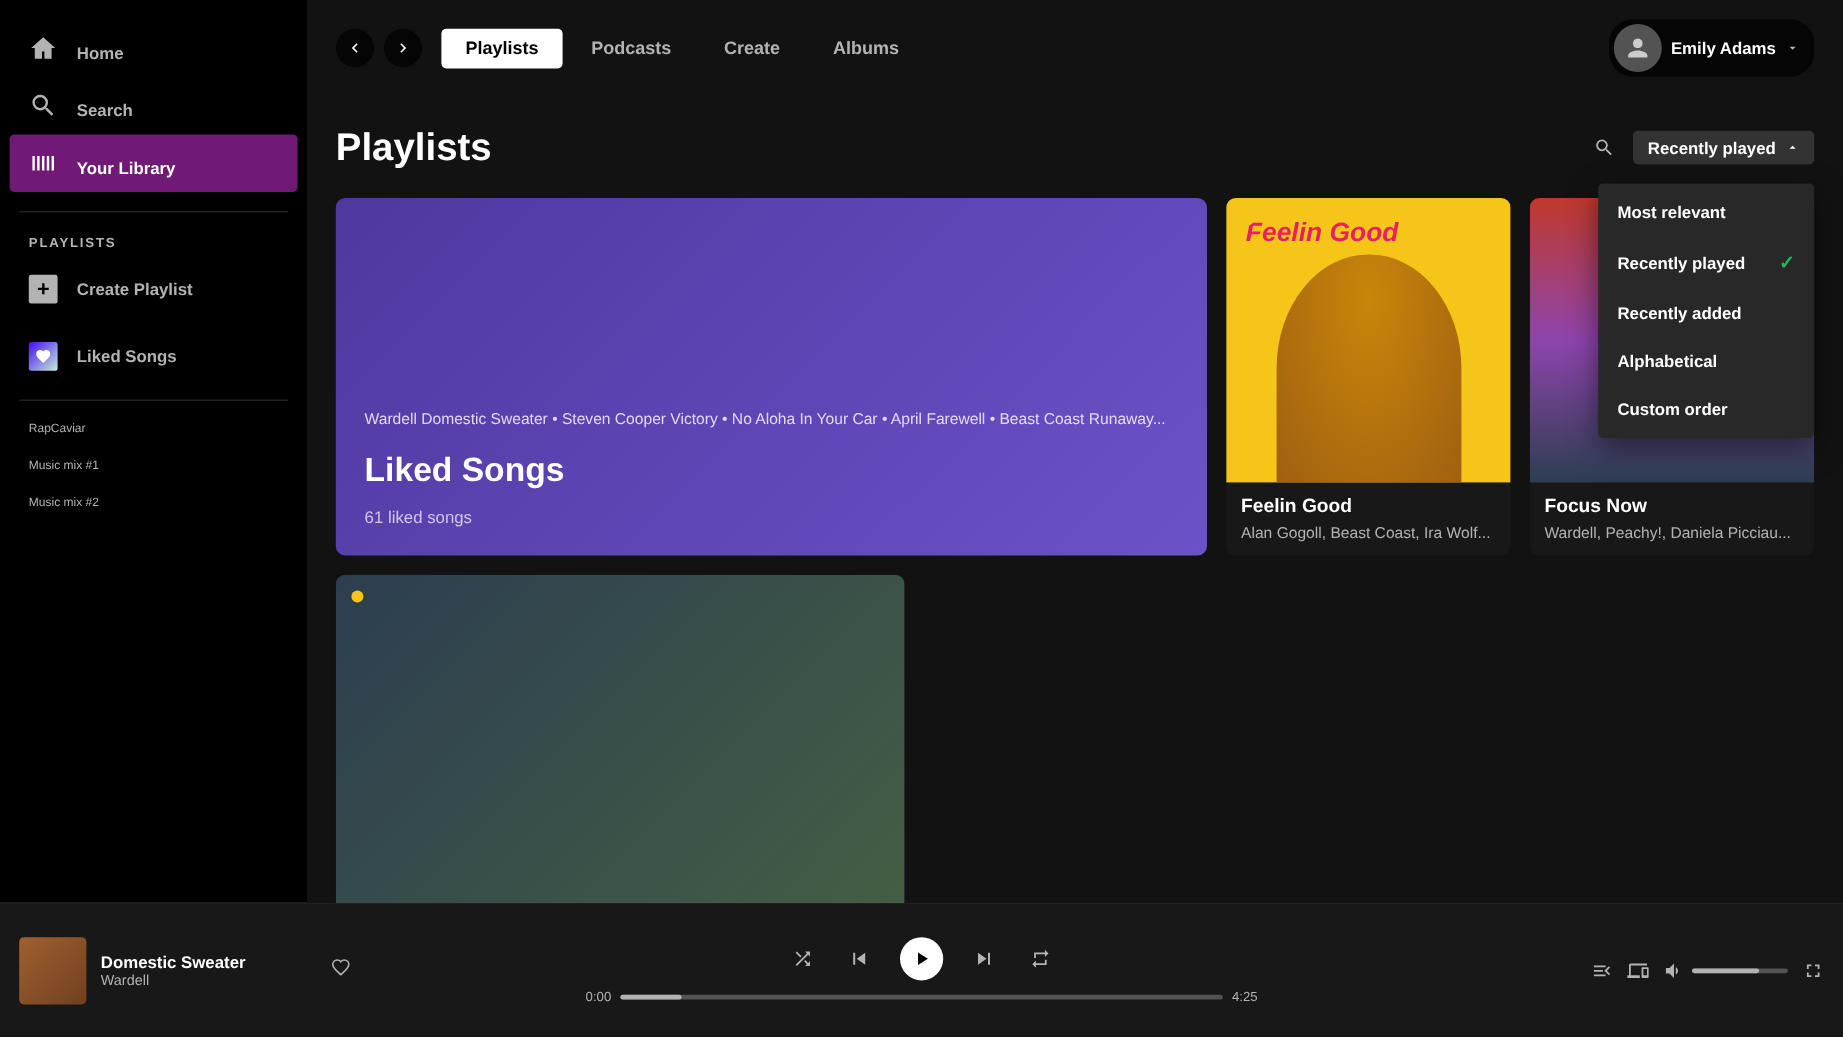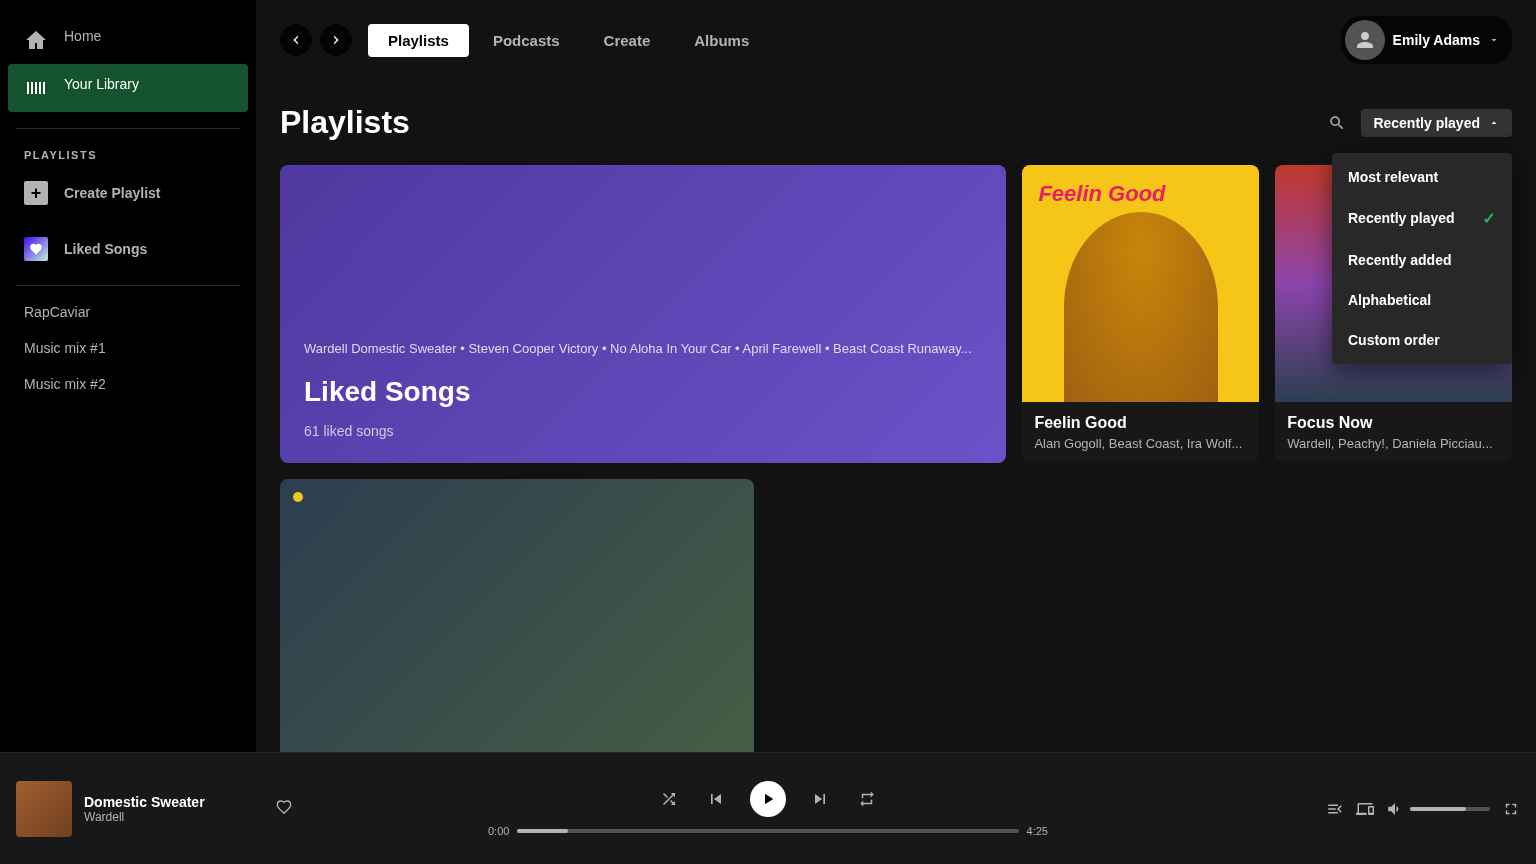--- a/index.html
+++ b/index.html
@@ -8,26 +8,26 @@
     
     .app { display: flex; flex-direction: column; height: 100%; }
     .main-area { display: flex; flex: 1; overflow: hidden; }
     .sidebar { width: 256px; background: #000; display: flex; flex-direction: column; padding: 8px 0; flex-shrink: 0; }
     .content { flex: 1; background: #121212; overflow-y: auto; display: flex; flex-direction: column; }
     .topbar { background: #121212; padding: 16px 24px; display: flex; align-items: center; gap: 16px; position: sticky; top: 0; z-index: 10; }
     .bottom-bar { height: 112px; background: #181818; border-top: 1px solid #282828; display: flex; align-items: center; padding: 0 16px; flex-shrink: 0; }
 
     
     .sidebar-nav { padding: 8px; }
-    .sidebar-nav-item { display: flex; align-items: flex-start; gap: 16px; padding: 12px 16px; border-radius: 4px; cursor: pointer; color: #b3b3b3; font-size: 14px; font-weight: 400; }
-    .sidebar-nav-item.active { color: #fff; background: #14532d; }
+    .sidebar-nav-item { display: flex; align-items: flex-end; gap: 16px; padding: 12px 16px; border-radius: 4px; cursor: pointer; color: #b3b3b3; font-size: 14px; font-weight: 700; }
+    .sidebar-nav-item.active { color: #fff; background: #701a75; }
     .sidebar-nav-item svg { width: 24px; height: 24px; fill: currentColor; flex-shrink: 0; }
     .sidebar-divider { height: 1px; background: #282828; margin: 8px 16px; }
     .sidebar-section-label { padding: 12px 24px 4px; font-size: 11px; font-weight: 700; letter-spacing: 1.5px; color: #b3b3b3; text-transform: uppercase; }
-    .sidebar-playlist-item { padding: 10px 24px; font-size: 14px; color: #b3b3b3; cursor: pointer; }
+    .sidebar-playlist-item { padding: 10px 24px; font-size: 10px; color: #b3b3b3; cursor: pointer; }
     .sidebar-create-btn { display: flex; align-items: center; gap: 16px; padding: 12px 16px; margin: 4px 8px; cursor: pointer; color: #b3b3b3; font-size: 14px; font-weight: 600; }
     .create-icon { width: 24px; height: 24px; background: #b3b3b3; border-radius: 2px; display: flex; align-items: center; justify-content: center; color: #000; font-size: 18px; font-weight: 700; flex-shrink: 0; }
     .liked-icon { width: 24px; height: 24px; background: linear-gradient(135deg, #450af5, #c4efd9); border-radius: 2px; display: flex; align-items: center; justify-content: center; flex-shrink: 0; }
     .liked-icon svg { width: 14px; height: 14px; fill: #fff; }
 
     
     .nav-arrows { display: flex; gap: 8px; }
     .nav-btn { width: 32px; height: 32px; border-radius: 50%; background: rgba(0,0,0,0.7); border: none; color: #fff; cursor: pointer; display: flex; align-items: center; justify-content: center; }
     .nav-tabs { display: flex; gap: 4px; }
     .nav-tab { padding: 8px 20px; border-radius: 4px; font-size: 15px; font-weight: 600; cursor: pointer; color: #b3b3b3; background: transparent; border: none; }
@@ -118,20 +118,26 @@
   <div class="main-area">
 
     <div class="sidebar">
       <div class="sidebar-nav">
         <div class="sidebar-nav-item">
           <svg viewBox="0 0 24 24">
               <path d="M12 3L2 12h3v9h6v-6h2v6h6v-9h3z"></path>
             </svg>
           <span>Home</span>
         </div>
+        <div class="sidebar-nav-item">
+          <svg viewBox="0 0 24 24">
+              <path d="M15.5 14h-.79l-.28-.27A6.47 6.47 0 0016 9.5 6.5 6.5 0 109.5 16c1.61 0 3.09-.59 4.23-1.57l.27.28v.79l5 4.99L20.49 19l-4.99-5zm-6 0C7.01 14 5 11.99 5 9.5S7.01 5 9.5 5 14 7.01 14 9.5 11.99 14 9.5 14z"></path>
+            </svg>
+          <span>Search</span>
+        </div>
         <div class="sidebar-nav-item active">
           <svg viewBox="0 0 24 24">
               <path d="M3 18h2V6H3v12zm4 0h2V6H7v12zm4 0h2V6h-2v12zm4 0h2V6h-2v12zm4 0h2V6h-2v12z"></path>
             </svg>
           <span>Your Library</span>
         </div>
       </div>
 
       <div class="sidebar-divider"></div>
 

